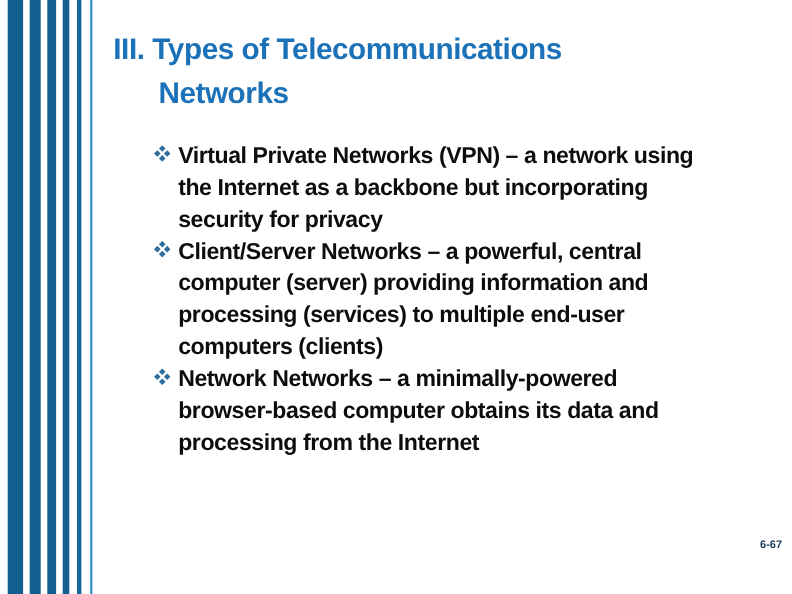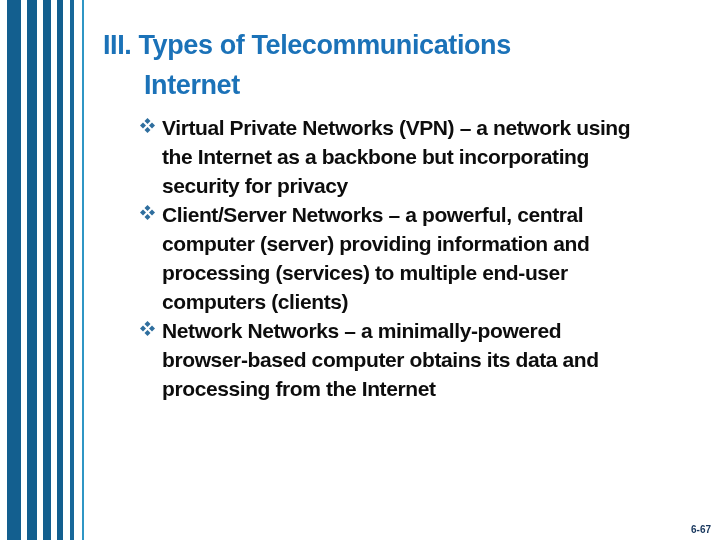--- a/index.html
+++ b/index.html
@@ -29,21 +29,21 @@
     font-weight: bold;
     letter-spacing: -0.4px;
     color: #1b72b8;
   }
   .title .t1, .title .t2 { display: block; }
   .title .t2 { padding-left: 41px; }
 
   
   .bullets {
     position: absolute;
-    left: 140px; top: 113px;
+    left: 140px; top: 127px;
     width: 570px;
   }
   .bullet { display: flex; align-items: flex-start; }
   .bullet + .bullet { }
   .marker {
     flex: 0 0 22px;
     margin-top: 5px;
     line-height: 0;
   }
   .btext {
@@ -52,21 +52,21 @@
     line-height: 29px;
     font-weight: bold;
     letter-spacing: -0.4px;
     color: #0d0d0d;
     white-space: pre-line;
   }
 
   
   .pagenum {
     position: absolute;
-    right: 9px; top: 524px;
+    right: 9px; top: 490px;
     font-size: 10px;
     font-weight: bold;
     color: #17365d;
   }
 </style>
 </head>
 <body>
 
 <div class="slide">
 
@@ -74,21 +74,21 @@
       <div class="stripe" style="left: 7px; width: 14px; background: rgb(19, 95, 143);"></div>
       <div class="stripe" style="left: 27px; width: 10px; background: rgb(19, 95, 143);"></div>
       <div class="stripe" style="left: 43px; width: 8px; background: rgb(19, 95, 143);"></div>
       <div class="stripe" style="left: 57px; width: 6px; background: rgb(19, 95, 143);"></div>
       <div class="stripe" style="left: 70px; width: 4px; background: rgb(23, 104, 154);"></div>
       <div class="stripe" style="left: 82px; width: 2px; background: rgb(47, 150, 197);"></div>
     </div>
 
   <h1 class="title">
     <span class="t1">III. Types of Telecommunications</span>
-    <span class="t2">Internet</span>
+    <span class="t2">Networks</span>
   </h1>
 
   <div class="bullets">
 
     <div class="bullet">
       <span class="marker">
         <svg width="15" height="15" viewBox="0 0 15 15">
           <g fill="#2e6e9e">
             <path d="M7.5 0 L10.5 3 L7.5 6 L4.5 3 Z"></path>
             <path d="M0 7.5 L3 4.5 L6 7.5 L3 10.5 Z"></path>

